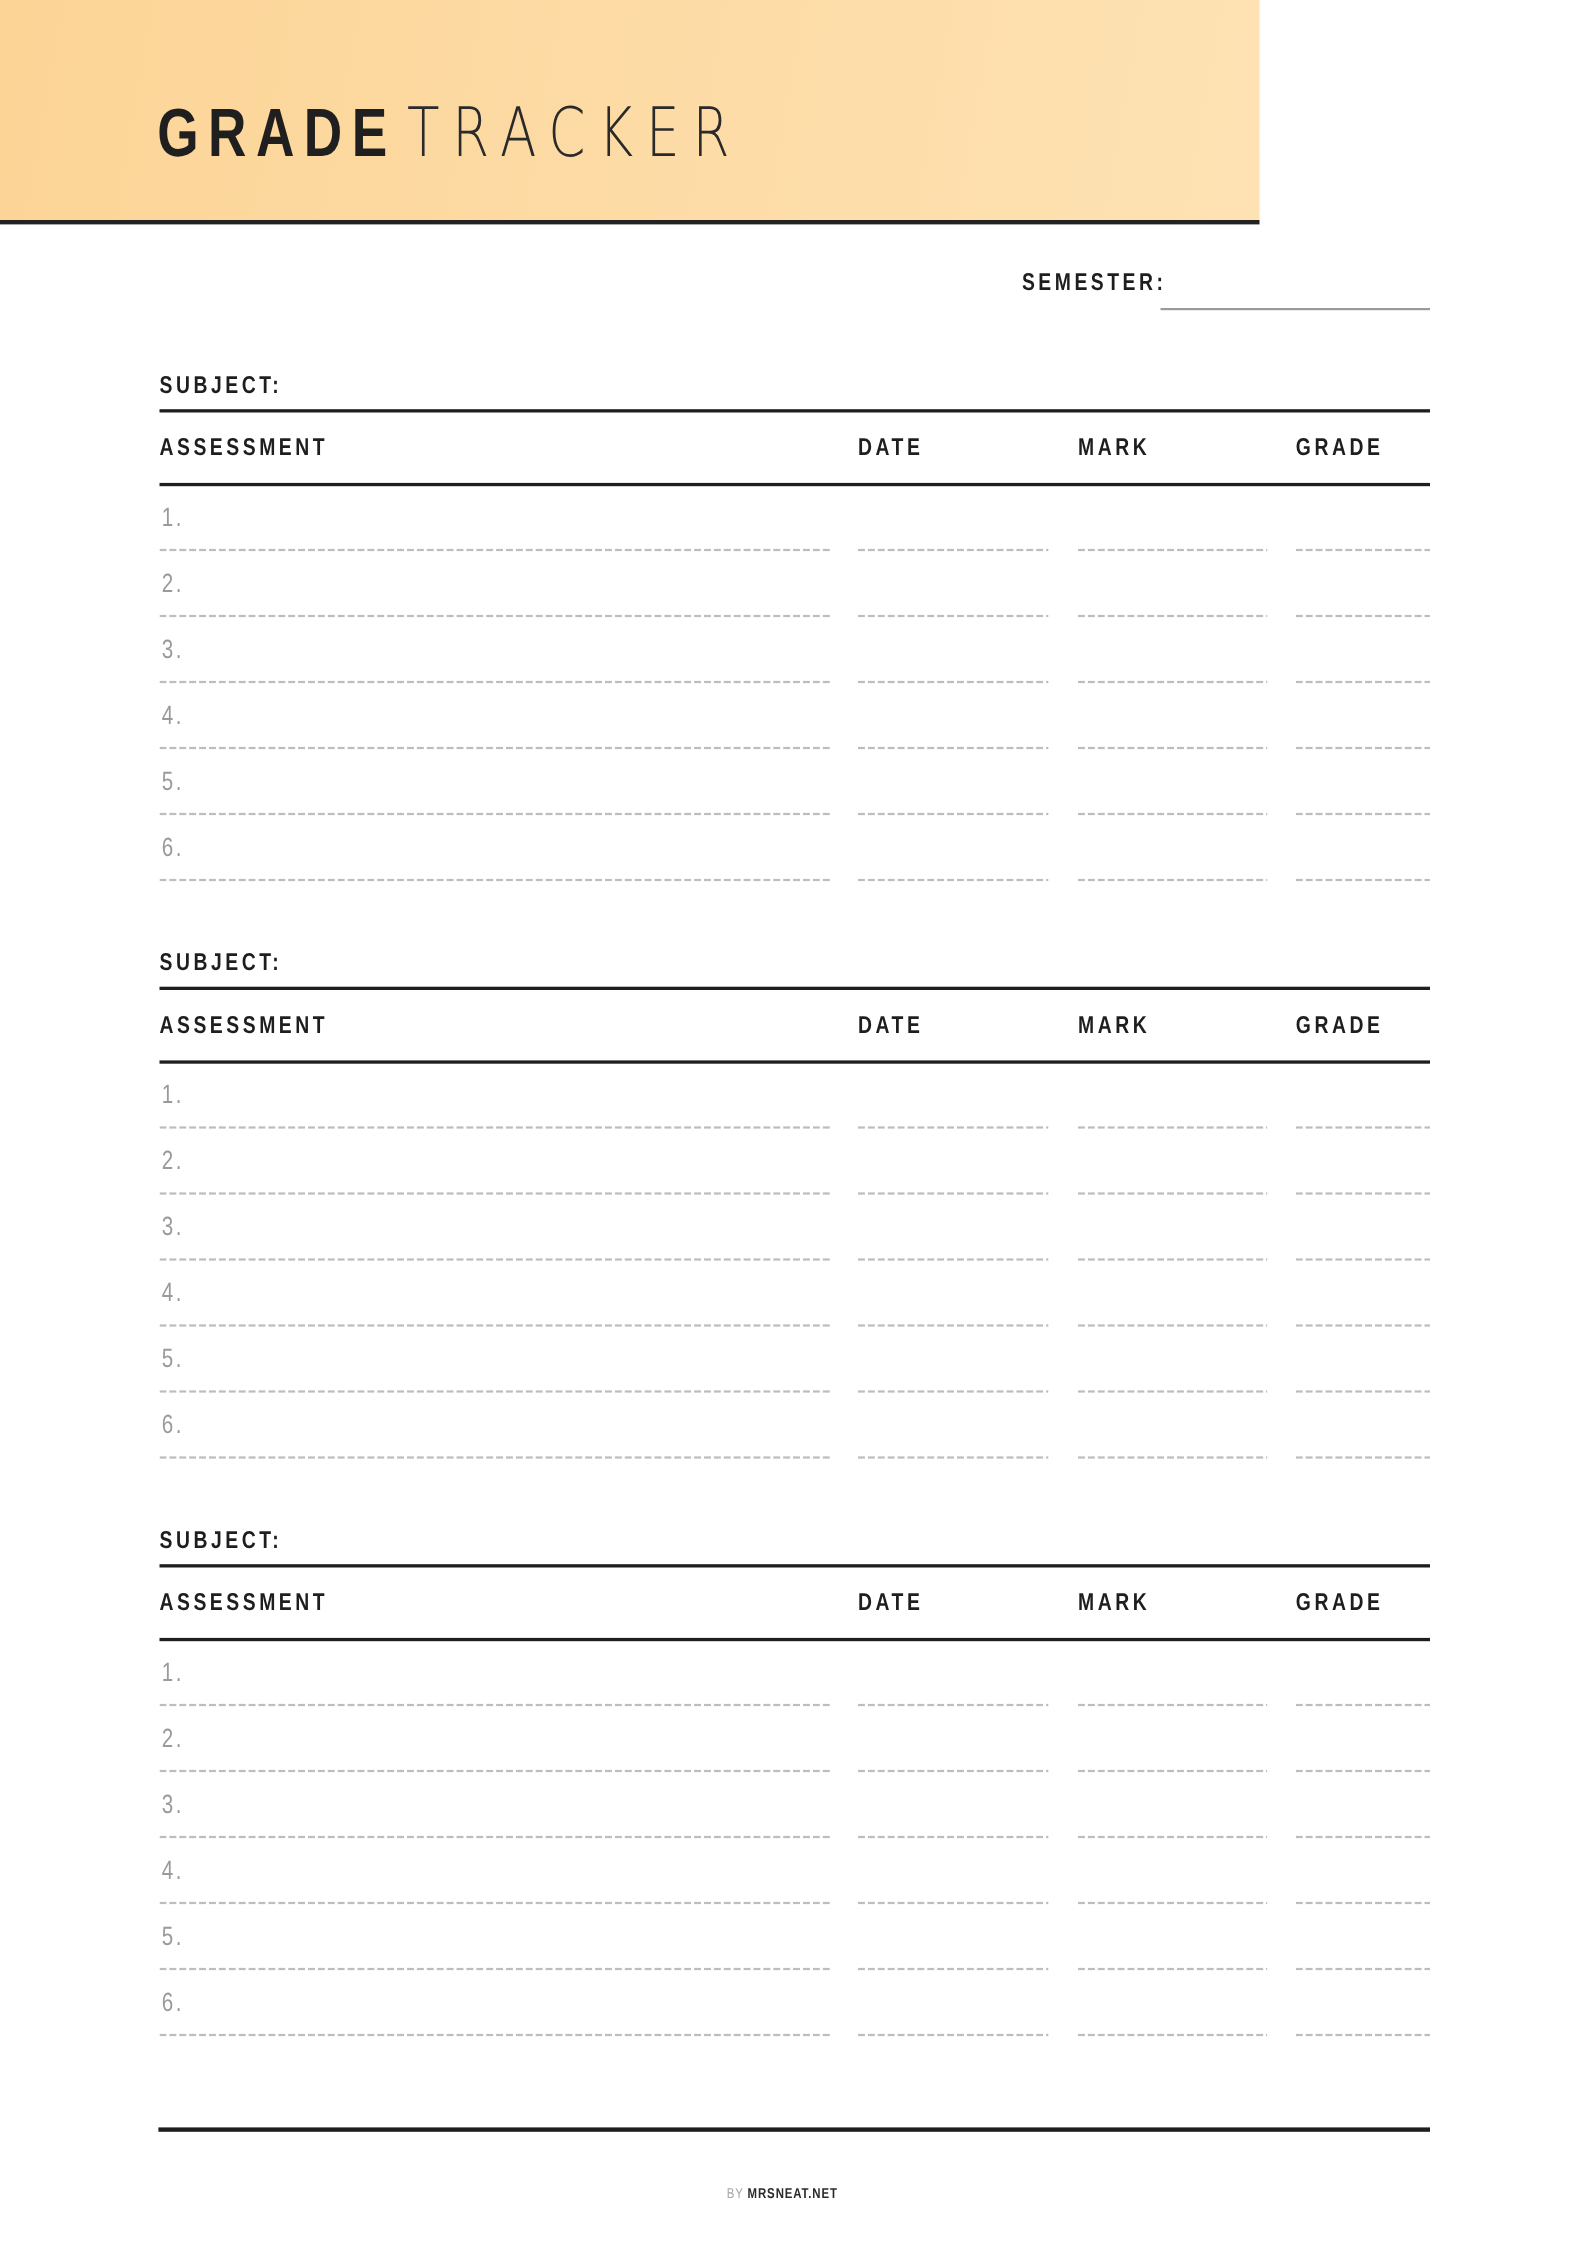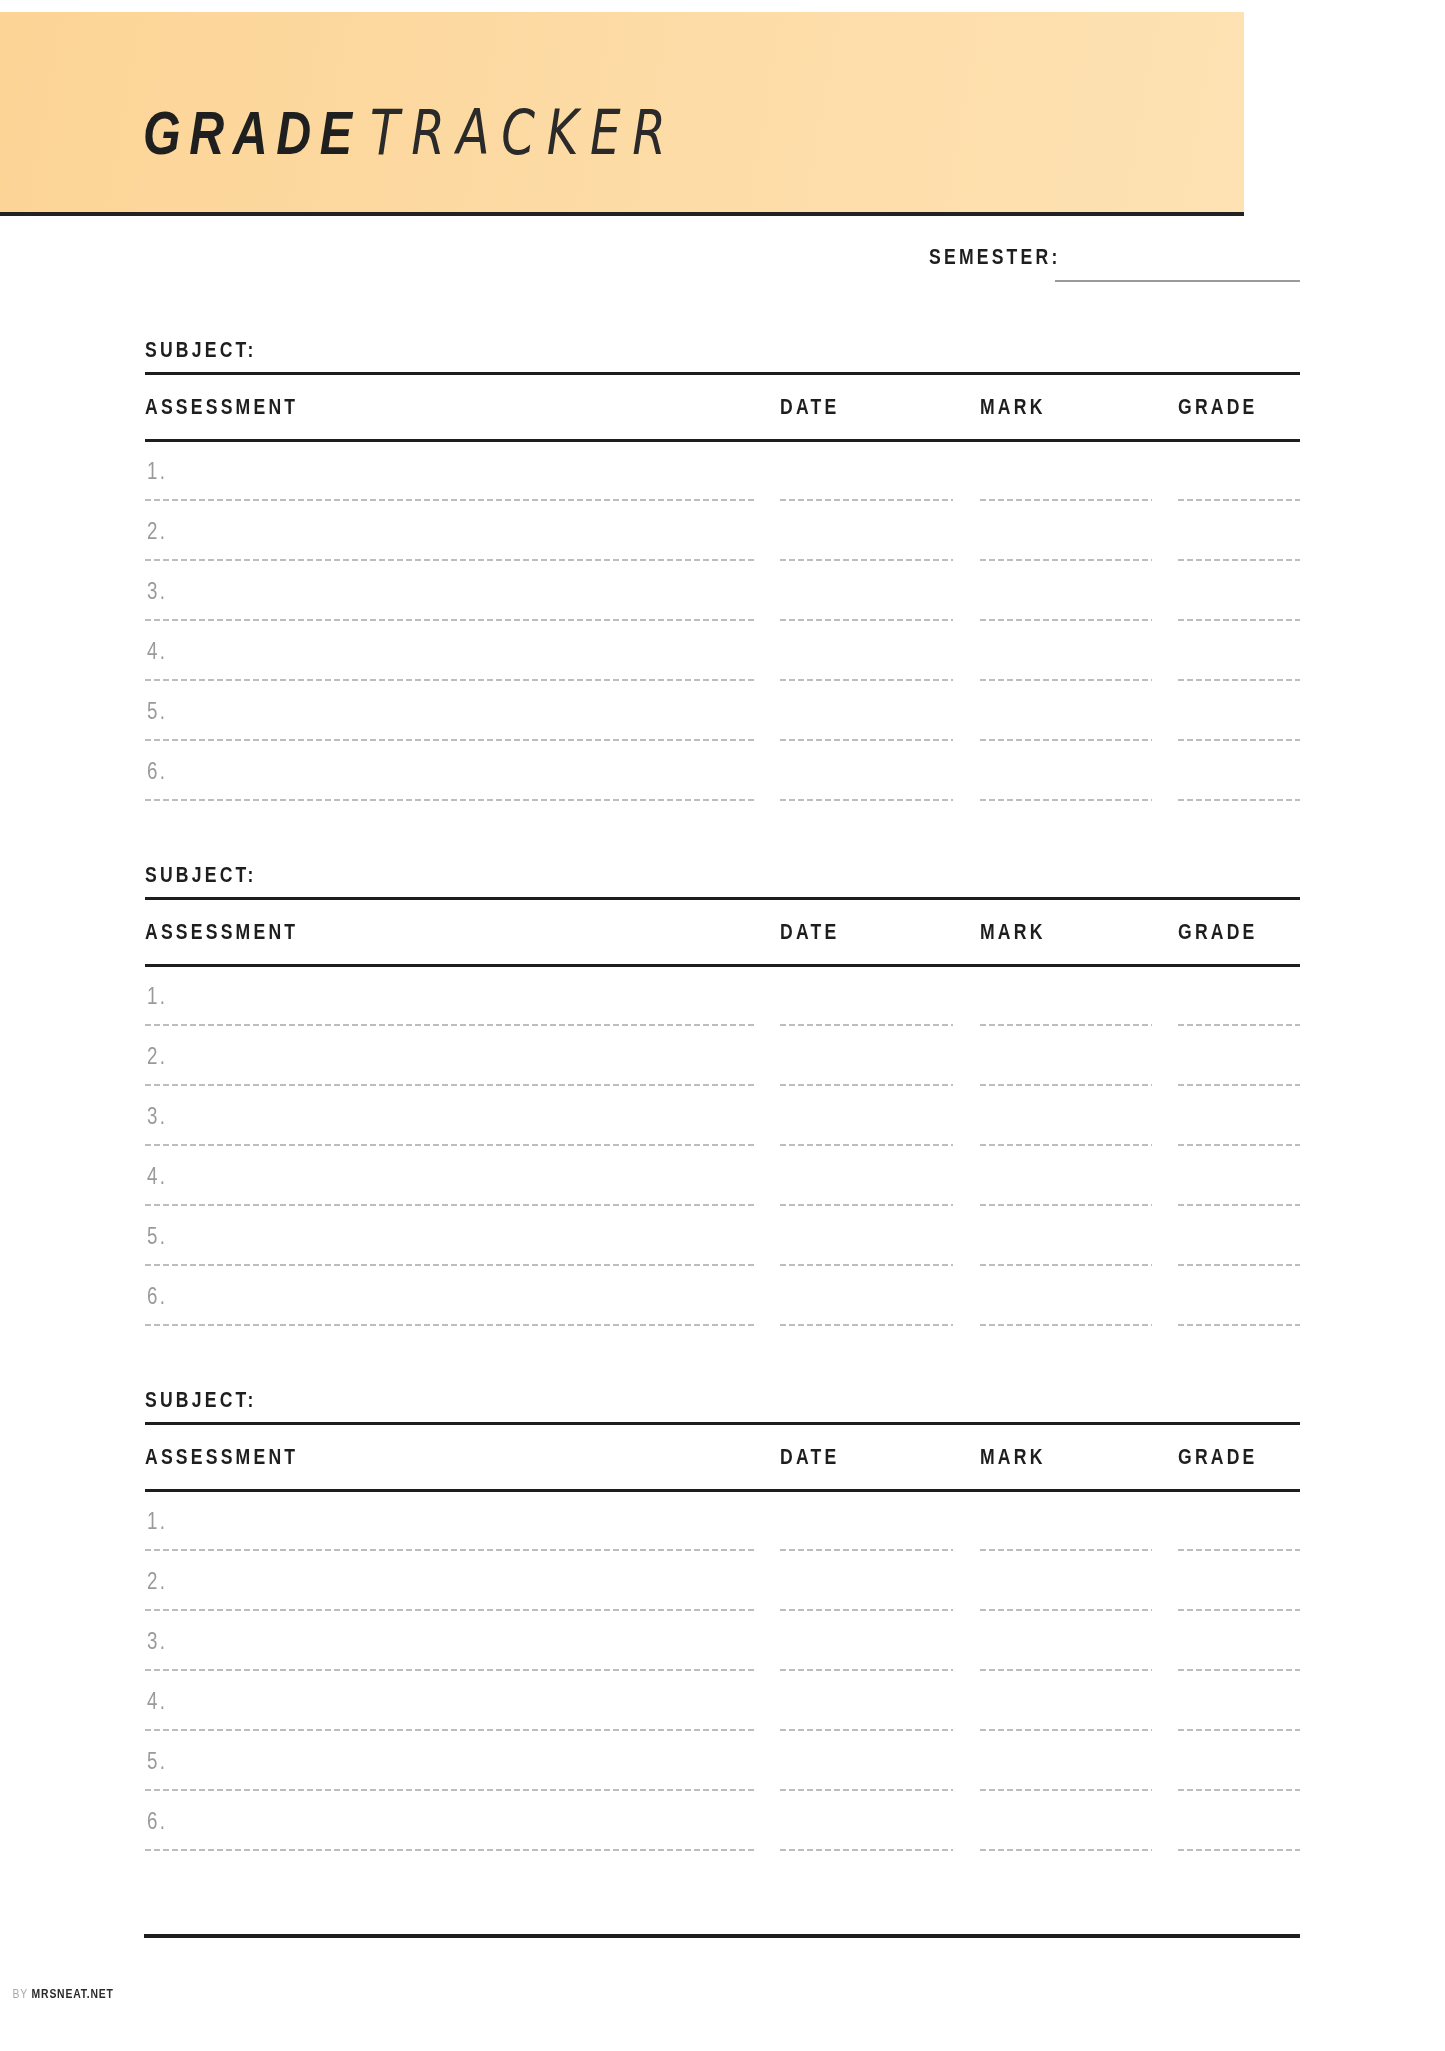--- a/index.html
+++ b/index.html
@@ -1,21 +1,21 @@
 <!DOCTYPE html>
 <html><head>
 <meta charset="utf-8">
 <style>
   html, body { margin: 0; padding: 0; background: #ffffff; }
   body { width: 1445px; height: 2051px; position: relative; overflow: hidden;
          font-family: "Liberation Sans", "DejaVu Sans", sans-serif; color: #1e1e1e; }
 
-  .header { position: absolute; left: 0; top: 12px; width: 1244px; height: 200px;
+  .header { position: absolute; left: 0; top: 0; width: 1145px; height: 200px;
             background: linear-gradient(100deg, #fcd496 0%, #fddba5 50%, #fee2b3 100%);
-            border-bottom: 4px solid #222222; font-style: italic; }
+            border-bottom: 4px solid #222222; }
   .title { position: absolute; left: 143px; top: 88px; white-space: nowrap;
            font-size: 62px; line-height: 66px; transform: scaleX(0.78); transform-origin: left top; }
   .title .bold { font-weight: 700; letter-spacing: 11px; color: #1f1f1f; }
   .title .light { font-weight: 400; letter-spacing: 15px; color: #2a2a2a; margin-left: 12px;
                   -webkit-text-stroke: 0; font-family: "DejaVu Sans", sans-serif; font-weight: 200; }
 
   .label { position: absolute; font-size: 22px; font-weight: 700; letter-spacing: 4px;
            transform: scaleX(0.8); transform-origin: left top; white-space: nowrap; color: #1e1e1e; }
 
   .semester-label { left: 929px; top: 244px; }
@@ -26,21 +26,21 @@
   .rule { position: absolute; left: 0; width: 1155px; height: 3px; background: #1e1e1e; }
   .col-h { position: absolute; top: 57px; }
 
   .row-num { position: absolute; left: 2px; font-size: 24px; color: #9a9a9a; font-weight: 400;
              letter-spacing: 3px; transform: scaleX(0.78); transform-origin: left top; }
   .dash { position: absolute; height: 2px;
           background-image: linear-gradient(to right, #bdbdbd 0, #bdbdbd 6px, transparent 6px, transparent 9px);
           background-size: 9px 2px; background-repeat: repeat-x; }
 
   .bottom-rule { position: absolute; left: 144px; top: 1934px; width: 1156px; height: 4px; background: #1e1e1e; }
-  .footer { position: absolute; left: 0; width: 1423px; top: 1986px; text-align: left;
+  .footer { position: absolute; left: 0; width: 1423px; top: 1986px; text-align: center;
             font-size: 13px; letter-spacing: 1px; }
   .footer .inner { display: inline-block; transform: scaleX(0.8); }
   .footer .by { color: #a8a8a8; }
   .footer .site { color: #2a2a2a; font-weight: 700; }
 </style>
 </head>
 <body>
 
 <div class="header">
   <div class="title">

